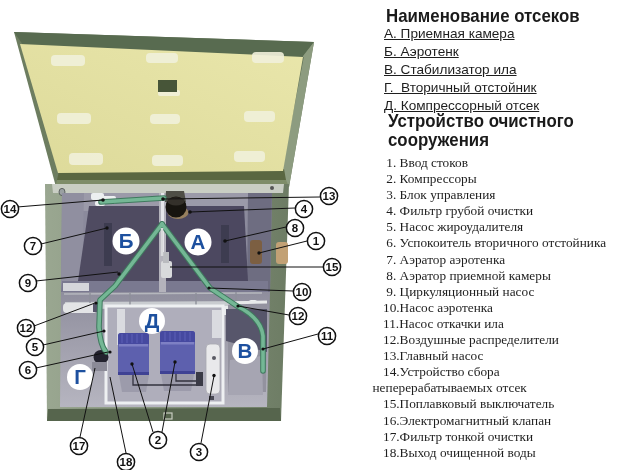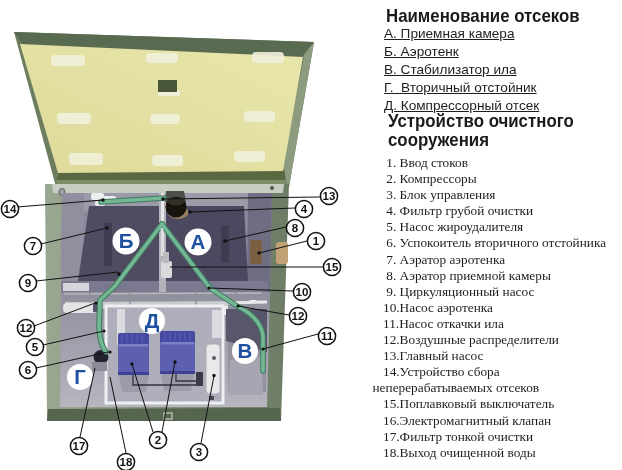--- a/index.html
+++ b/index.html
@@ -377,17 +377,17 @@
  5. Насос жироудалителя
  6. Успокоитель вторичного отстойника
  7. Аэратор аэротенка
  8. Аэратор приемной камеры
  9. Циркуляционный насос
 10.Насос аэротенка
 11.Насос откачки ила
 12.Воздушные распределители
 13.Главный насос
 14.Устройство сбора
-<span style="margin-left:-10.5px">неперерабатываемых отсеков</span>
+<span style="margin-left:-10.5px">неперерабатываемых отсек</span>
 15.Поплавковый выключатель
 16.Электромагнитный клапан
 17.Фильтр тонкой очистки
 18.Выход очищенной воды</div>
 
 </body></html>

